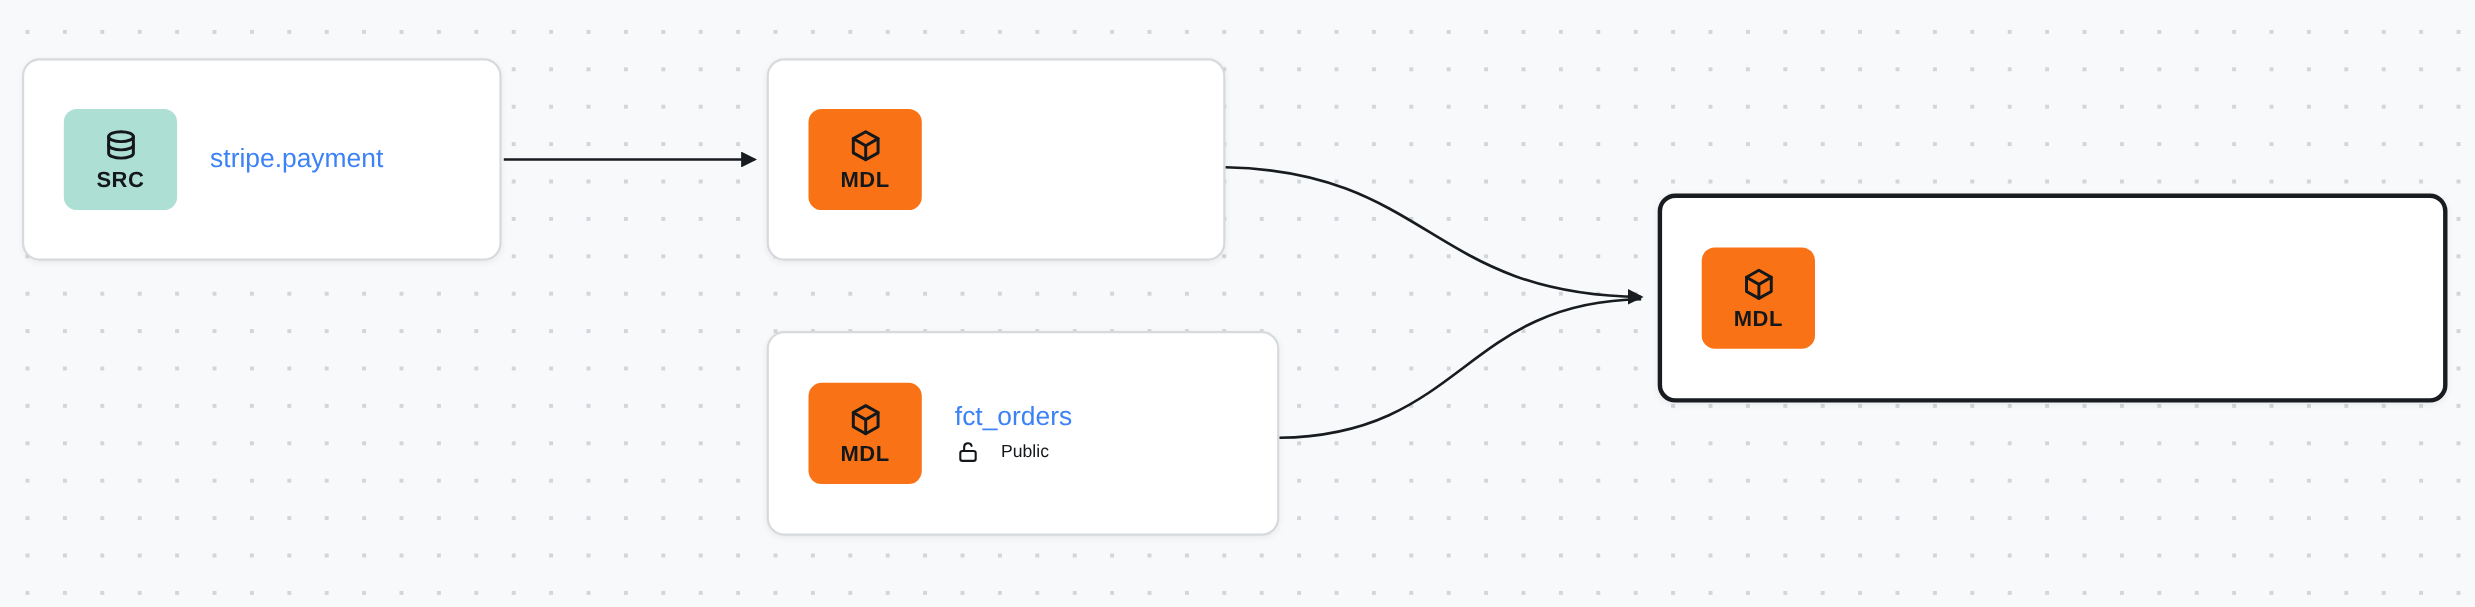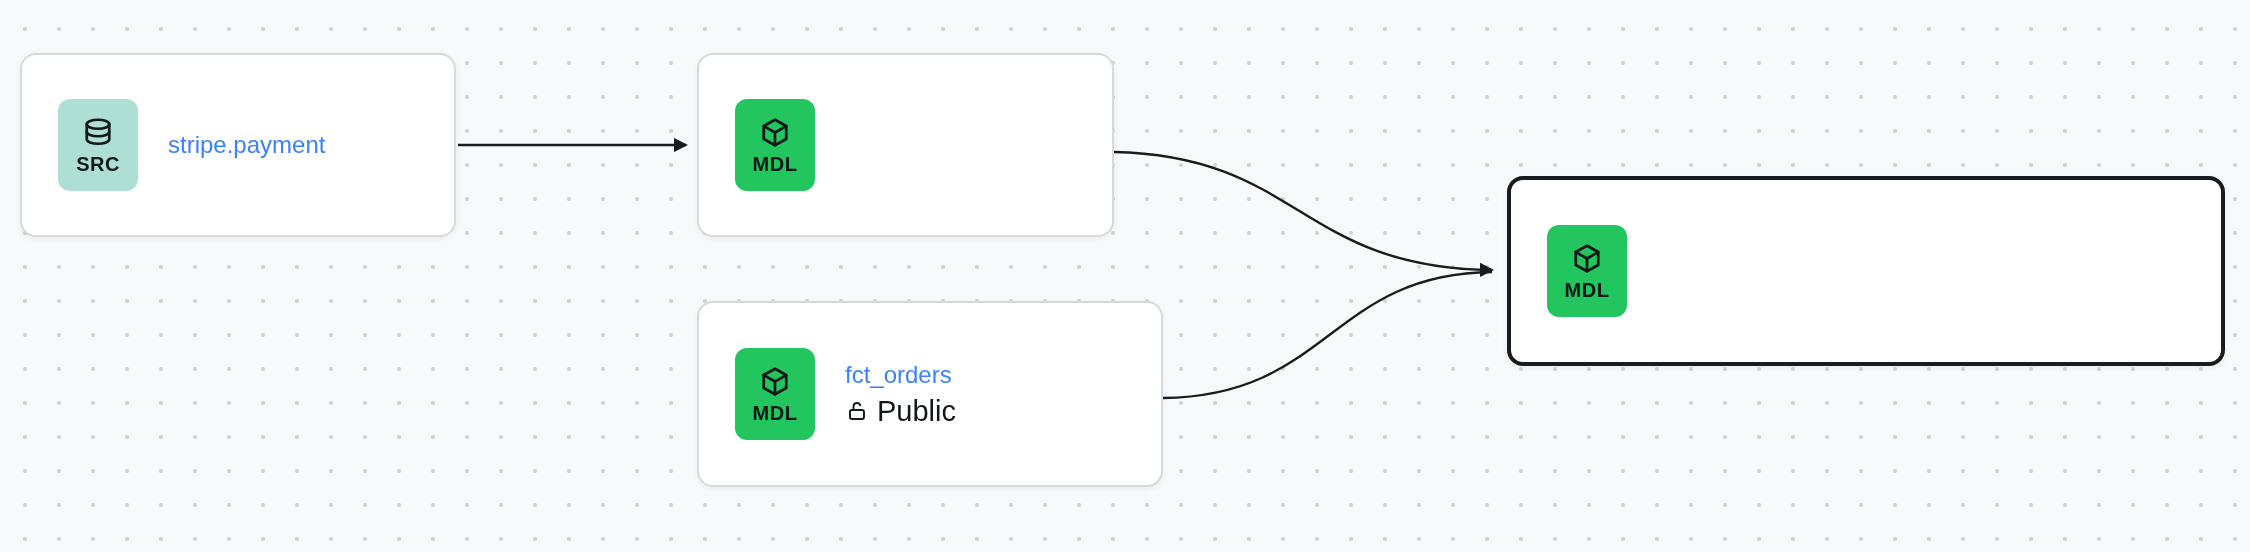--- a/index.html
+++ b/index.html
@@ -37,32 +37,32 @@
     align-items: center;
     gap: 30px;
     padding-left: 36px;
     box-sizing: border-box;
     cursor: pointer;
   }
   .node.selected {
     border: 4px solid #181c20;
   }
   .badge {
-    width: 80px;
+    width: 103px;
     height: 92px;
     border-radius: 12px;
     display: flex;
     flex-direction: column;
     align-items: center;
     justify-content: center;
     flex: 0 0 auto;
     gap: 2px;
   }
   .badge.src { background: #aedfd5; }
-  .badge.mdl { background: #22c55e; }
+  .badge.mdl { background: #f97316; }
   .badge-label {
     font-size: 20px;
     font-weight: 600;
     color: #14181b;
     letter-spacing: 0.5px;
     line-height: 1;
   }
   .badge svg { display: block; }
   .node-text {
     display: flex;
@@ -73,22 +73,22 @@
   }
   .node-title {
     font-size: 24px;
     font-weight: 500;
     color: #3b82f6;
     white-space: nowrap;
   }
   .node-subtitle {
     display: flex;
     align-items: center;
-    gap: 8px;
-    font-size: 29px;
+    gap: 18px;
+    font-size: 16px;
     font-weight: 400;
     color: #14181b;
   }
   .node-subtitle svg { display: block; }
 </style>
 </head>
 <body>
 
 <div class="canvas">
 

